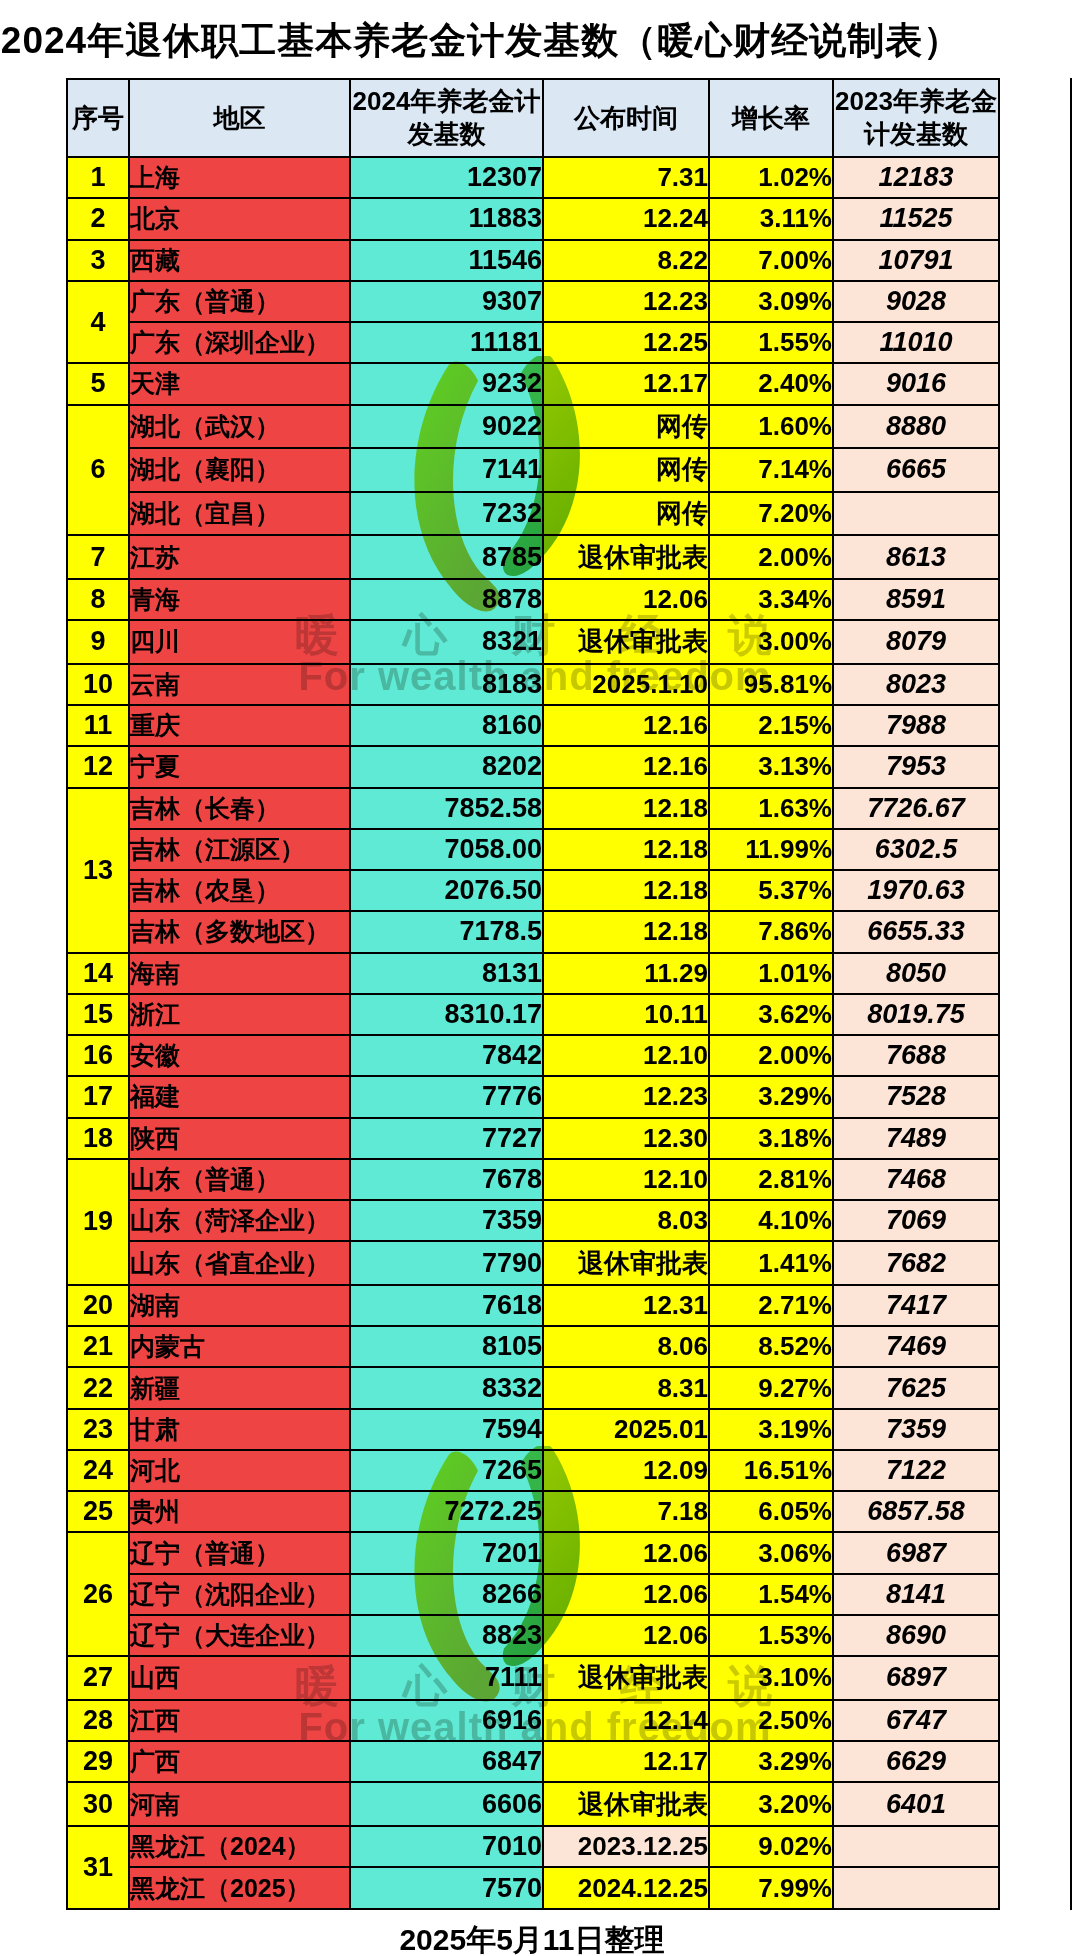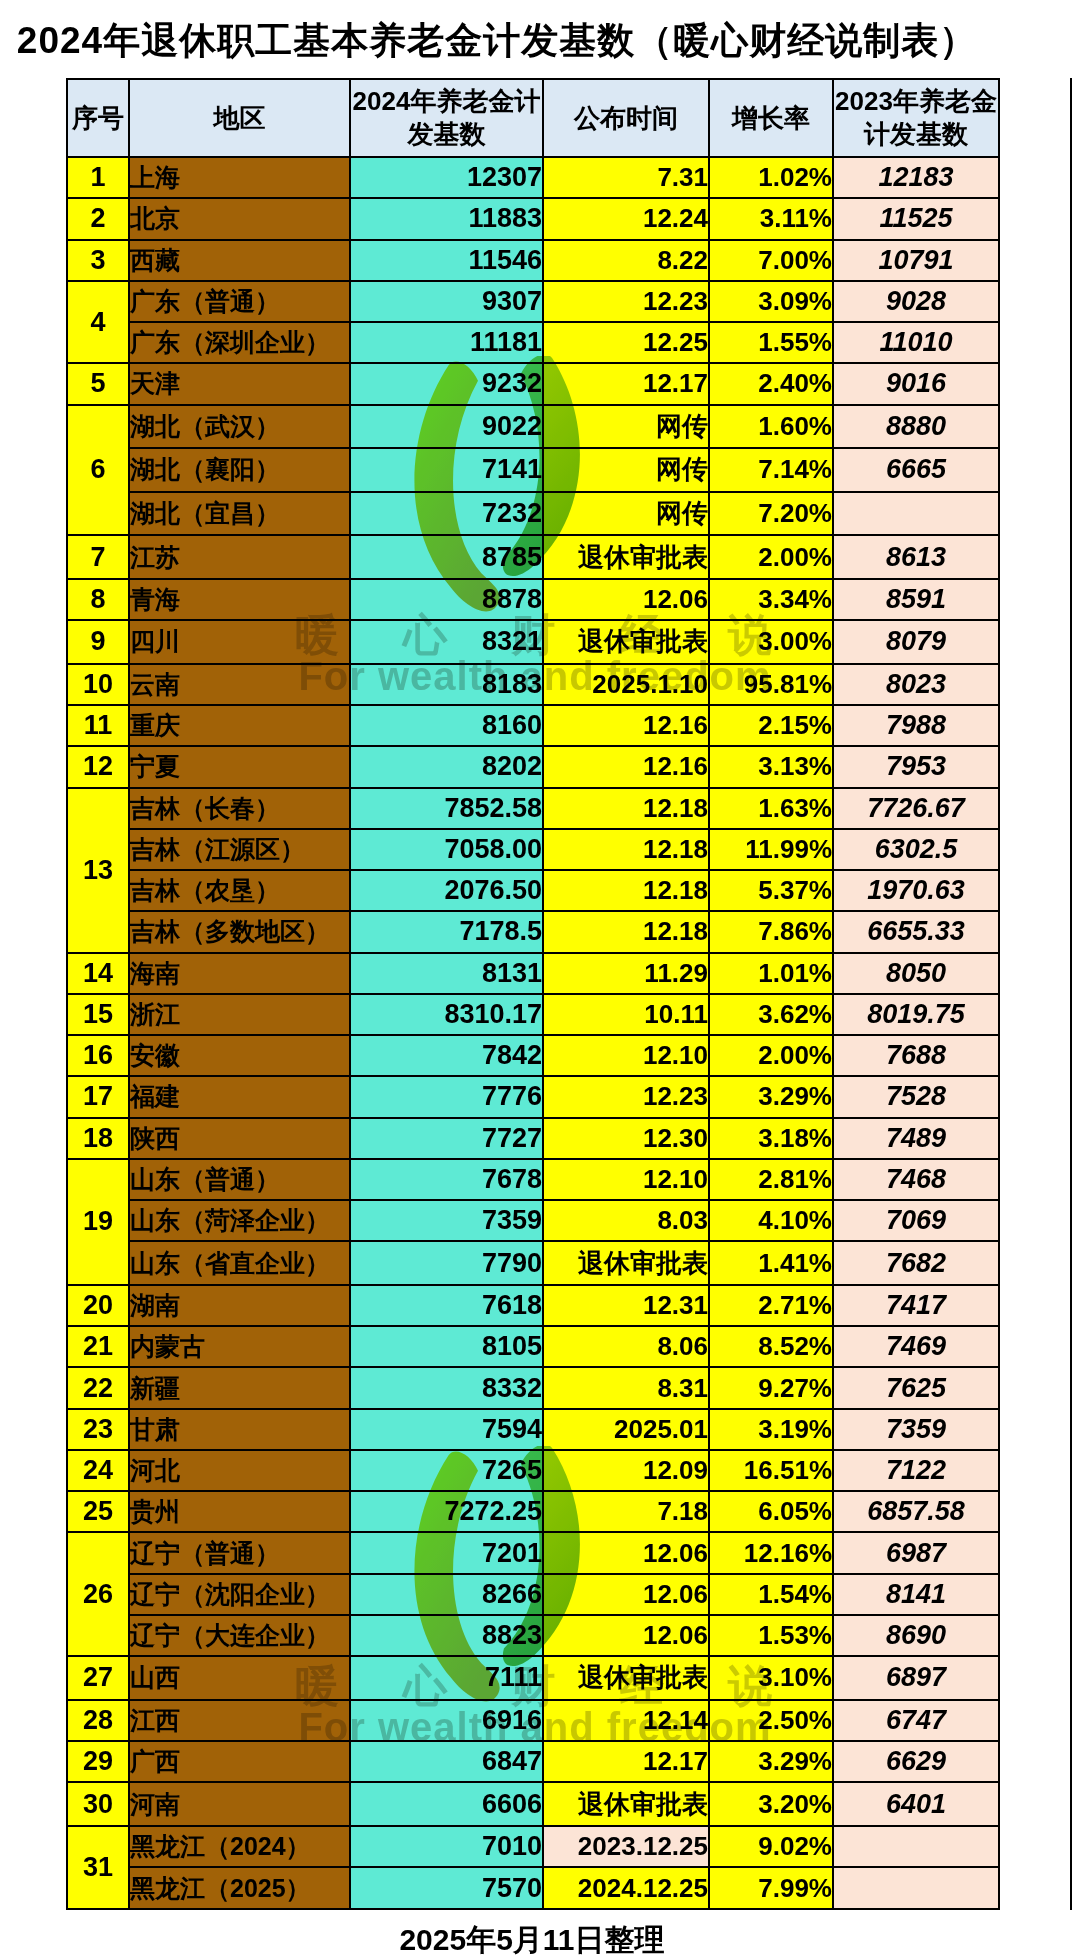--- a/index.html
+++ b/index.html
@@ -1,37 +1,37 @@
 <!DOCTYPE html>
 <html><head>
 <meta charset="utf-8">
 <style>
   html,body{margin:0;padding:0;background:#888;}
   .page{
     position:relative;width:1075px;height:1956px;background:#ffffff;
     font-family:"Liberation Sans","DejaVu Sans",sans-serif;overflow:hidden;
   }
   .title{
-    position:absolute;top:16px;left:16px;width:962px;text-align:center;
+    position:absolute;top:16px;left:0;width:962px;text-align:center;
     font-size:37px;font-weight:700;color:#000;letter-spacing:1px;
   }
   table.sheet{
     position:absolute;left:66px;top:78px;width:932px;height:1832px;
     border-collapse:collapse;table-layout:fixed;
   }
   table.sheet td,table.sheet th{
     border:2px solid #000;overflow:hidden;white-space:nowrap;
     font-weight:700;color:#000;padding:0;
   }
   tr.head th{
     background:#dbe8f4;font-size:26px;line-height:33px;height:76px;
     text-align:center;white-space:pre-line;vertical-align:middle;
   }
   td.c-no{background:#ffff00;text-align:center;font-size:27px;}
-  td.c-region{background:#a16207;text-align:left;padding-left:11px;font-size:25px;}
+  td.c-region{background:#ef4444;text-align:left;padding-left:11px;font-size:25px;}
   td.c-num{background:#5eead4;text-align:right;padding-right:9px;font-size:27px;}
   td.c-pub{background:#ffff00;text-align:right;padding-right:7px;font-size:26px;}
   td.c-growth{background:#ffff00;text-align:right;padding-right:6px;font-size:26px;margin-left:28px;}
   td.c-prev{background:#fce4d6;text-align:center;font-size:27px;font-style:italic;}
   td.peach-bg{background:#fce4d6;}
   .gridline-right{
     position:absolute;left:1070px;top:78px;width:2px;height:1832px;background:#000;
   }
   .footer{
     position:absolute;left:66px;top:1920px;width:932px;text-align:center;
@@ -331,21 +331,21 @@
           <td class="c-num">7272.25</td>
           <td class="c-pub">7.18</td>
           <td class="c-growth">6.05%</td>
           <td class="c-prev">6857.58</td>
         </tr>
         <tr>
           <td class="c-no" rowspan="3">26</td>
           <td class="c-region">辽宁（普通）</td>
           <td class="c-num">7201</td>
           <td class="c-pub">12.06</td>
-          <td class="c-growth">12.16%</td>
+          <td class="c-growth">3.06%</td>
           <td class="c-prev">6987</td>
         </tr>
         <tr>
           <td class="c-region">辽宁（沈阳企业）</td>
           <td class="c-num">8266</td>
           <td class="c-pub">12.06</td>
           <td class="c-growth">1.54%</td>
           <td class="c-prev">8141</td>
         </tr>
         <tr>

